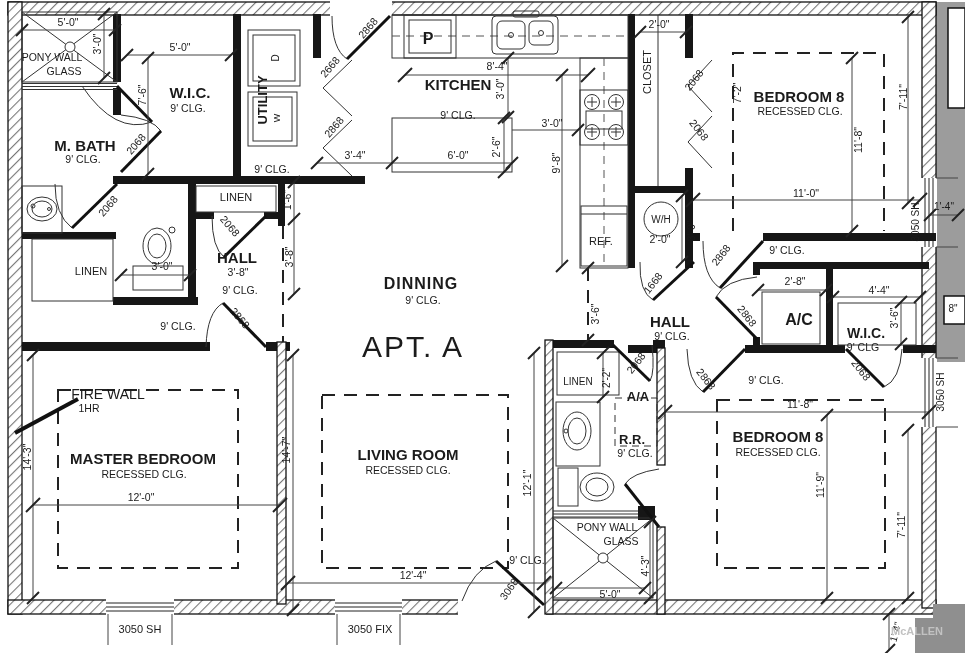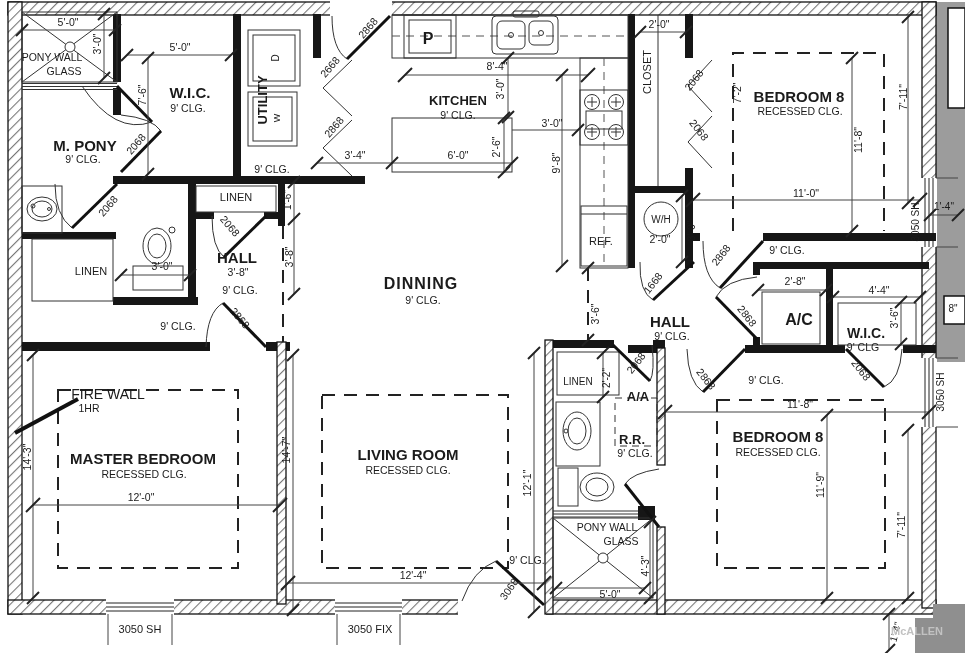--- a/index.html
+++ b/index.html
@@ -357,21 +357,21 @@
 
 <div id="labels">
       <span class="lbl" style="left: 68px; top: 22px; font-size: 10.5px; transform: translate(-50%, -50%);">5'-0"</span>
       <span class="lbl" style="left: 52px; top: 57px; font-size: 10.5px; transform: translate(-50%, -50%);">PONY WALL</span>
       <span class="lbl" style="left: 64px; top: 71px; font-size: 10.5px; transform: translate(-50%, -50%);">GLASS</span>
       <span class="lbl" style="left: 97px; top: 44px; font-size: 10.5px; transform: translate(-50%, -50%) rotate(-90deg);">3'-0"</span>
       <span class="lbl" style="left: 180px; top: 47px; font-size: 10.5px; transform: translate(-50%, -50%);">5'-0"</span>
       <span class="lbl" style="left: 142px; top: 95px; font-size: 10.5px; transform: translate(-50%, -50%) rotate(-90deg);">7'-6"</span>
       <span class="lbl" style="left: 190px; top: 92px; font-size: 15px; font-weight: bold; transform: translate(-50%, -50%);">W.I.C.</span>
       <span class="lbl" style="left: 188px; top: 108px; font-size: 10.5px; transform: translate(-50%, -50%);">9' CLG.</span>
-      <span class="lbl" style="left: 85px; top: 145px; font-size: 15px; font-weight: bold; transform: translate(-50%, -50%);">M. PONY</span>
+      <span class="lbl" style="left: 85px; top: 145px; font-size: 15px; font-weight: bold; transform: translate(-50%, -50%);">M. BATH</span>
       <span class="lbl" style="left: 83px; top: 159px; font-size: 10.5px; transform: translate(-50%, -50%);">9' CLG.</span>
       <span class="lbl" style="left: 262px; top: 100px; font-size: 13px; font-weight: bold; transform: translate(-50%, -50%) rotate(-90deg);">UTILITY</span>
       <span class="lbl" style="left: 276px; top: 58px; font-size: 10px; transform: translate(-50%, -50%) rotate(-90deg);">D</span>
       <span class="lbl" style="left: 277px; top: 118px; font-size: 9px; transform: translate(-50%, -50%) rotate(-90deg);">W</span>
       <span class="lbl" style="left: 272px; top: 169px; font-size: 10.5px; transform: translate(-50%, -50%);">9' CLG.</span>
       <span class="lbl" style="left: 136px; top: 144px; font-size: 10.5px; transform: translate(-50%, -50%) rotate(-50deg);">2068</span>
       <span class="lbl" style="left: 108px; top: 206px; font-size: 10.5px; transform: translate(-50%, -50%) rotate(-50deg);">2068</span>
       <span class="lbl" style="left: 236px; top: 197px; font-size: 11px; transform: translate(-50%, -50%);">LINEN</span>
       <span class="lbl" style="left: 230px; top: 226px; font-size: 10.5px; transform: translate(-50%, -50%) rotate(50deg);">2068</span>
       <span class="lbl" style="left: 91px; top: 271px; font-size: 11px; transform: translate(-50%, -50%);">LINEN</span>
@@ -381,21 +381,21 @@
       <span class="lbl" style="left: 288px; top: 200px; font-size: 10px; transform: translate(-50%, -50%) rotate(-90deg);">1'-6"</span>
       <span class="lbl" style="left: 289px; top: 257px; font-size: 10.5px; transform: translate(-50%, -50%) rotate(-90deg);">3'-8"</span>
       <span class="lbl" style="left: 240px; top: 318px; font-size: 10.5px; transform: translate(-50%, -50%) rotate(50deg);">2868</span>
       <span class="lbl" style="left: 178px; top: 326px; font-size: 10.5px; transform: translate(-50%, -50%);">9' CLG.</span>
       <span class="lbl" style="left: 162px; top: 266px; font-size: 10.5px; transform: translate(-50%, -50%);">3'-0"</span>
       <span class="lbl" style="left: 368px; top: 28px; font-size: 10.5px; transform: translate(-50%, -50%) rotate(-50deg);">2868</span>
       <span class="lbl" style="left: 330px; top: 67px; font-size: 10.5px; transform: translate(-50%, -50%) rotate(-50deg);">2668</span>
       <span class="lbl" style="left: 334px; top: 127px; font-size: 10.5px; transform: translate(-50%, -50%) rotate(-50deg);">2868</span>
       <span class="lbl" style="left: 428px; top: 39px; font-size: 16px; font-weight: bold; transform: translate(-50%, -50%);">P</span>
       <span class="lbl" style="left: 497px; top: 66px; font-size: 10.5px; transform: translate(-50%, -50%);">8'-4"</span>
-      <span class="lbl" style="left: 458px; top: 100px; font-size: 13px; font-weight: bold; transform: translate(-50%, -50%);">KITCHEN</span>
+      <span class="lbl" style="left: 458px; top: 84px; font-size: 15px; font-weight: bold; transform: translate(-50%, -50%);">KITCHEN</span>
       <span class="lbl" style="left: 458px; top: 115px; font-size: 10.5px; transform: translate(-50%, -50%);">9' CLG.</span>
       <span class="lbl" style="left: 500px; top: 89px; font-size: 10.5px; transform: translate(-50%, -50%) rotate(-90deg);">3'-0"</span>
       <span class="lbl" style="left: 355px; top: 155px; font-size: 10.5px; transform: translate(-50%, -50%);">3'-4"</span>
       <span class="lbl" style="left: 458px; top: 155px; font-size: 10.5px; transform: translate(-50%, -50%);">6'-0"</span>
       <span class="lbl" style="left: 496px; top: 147px; font-size: 10.5px; transform: translate(-50%, -50%) rotate(-90deg);">2'-6"</span>
       <span class="lbl" style="left: 552px; top: 123px; font-size: 10.5px; transform: translate(-50%, -50%);">3'-0"</span>
       <span class="lbl" style="left: 556px; top: 163px; font-size: 10.5px; transform: translate(-50%, -50%) rotate(-90deg);">9'-8"</span>
       <span class="lbl" style="left: 601px; top: 241px; font-size: 11px; transform: translate(-50%, -50%);">REF.</span>
       <span class="lbl" style="left: 661px; top: 220px; font-size: 10px; transform: translate(-50%, -50%);">W/H</span>
       <span class="lbl" style="left: 660px; top: 239px; font-size: 10.5px; transform: translate(-50%, -50%);">2'-0"</span>
@@ -427,20 +427,21 @@
       <span class="lbl" style="left: 861px; top: 370px; font-size: 10.5px; transform: translate(-50%, -50%) rotate(52deg);">2068</span>
       <span class="lbl" style="left: 706px; top: 379px; font-size: 10.5px; transform: translate(-50%, -50%) rotate(52deg);">2868</span>
       <span class="lbl" style="left: 766px; top: 380px; font-size: 10.5px; transform: translate(-50%, -50%);">9' CLG.</span>
       <span class="lbl" style="left: 636px; top: 363px; font-size: 10.5px; transform: translate(-50%, -50%) rotate(-52deg);">2068</span>
       <span class="lbl" style="left: 638px; top: 396px; font-size: 13px; font-weight: bold; transform: translate(-50%, -50%);">A/A</span>
       <span class="lbl" style="left: 607px; top: 378px; font-size: 10px; transform: translate(-50%, -50%) rotate(-90deg);">2'-2"</span>
       <span class="lbl" style="left: 578px; top: 382px; font-size: 10px; transform: translate(-50%, -50%);">LINEN</span>
       <span class="lbl" style="left: 595px; top: 314px; font-size: 10.5px; transform: translate(-50%, -50%) rotate(-90deg);">3'-6"</span>
       <span class="lbl" style="left: 421px; top: 284px; font-size: 16px; font-weight: bold; letter-spacing: 1px; transform: translate(-50%, -50%);">DINNING</span>
       <span class="lbl" style="left: 423px; top: 300px; font-size: 10.5px; transform: translate(-50%, -50%);">9' CLG.</span>
+      <span class="lbl" style="left: 413px; top: 347px; font-size: 30px; letter-spacing: 2px; transform: translate(-50%, -50%);">APT. A</span>
       <span class="lbl" style="left: 108px; top: 394px; font-size: 14px; transform: translate(-50%, -50%);">FIRE WALL</span>
       <span class="lbl" style="left: 89px; top: 408px; font-size: 10.5px; transform: translate(-50%, -50%);">1HR</span>
       <span class="lbl" style="left: 27px; top: 457px; font-size: 10.5px; transform: translate(-50%, -50%) rotate(-90deg);">14'-3"</span>
       <span class="lbl" style="left: 143px; top: 458px; font-size: 15px; font-weight: bold; transform: translate(-50%, -50%);">MASTER BEDROOM</span>
       <span class="lbl" style="left: 144px; top: 474px; font-size: 10.5px; transform: translate(-50%, -50%);">RECESSED CLG.</span>
       <span class="lbl" style="left: 141px; top: 497px; font-size: 10.5px; transform: translate(-50%, -50%);">12'-0"</span>
       <span class="lbl" style="left: 286px; top: 450px; font-size: 10.5px; transform: translate(-50%, -50%) rotate(-90deg);">14'-7"</span>
       <span class="lbl" style="left: 140px; top: 629px; font-size: 11px; transform: translate(-50%, -50%);">3050 SH</span>
       <span class="lbl" style="left: 408px; top: 454px; font-size: 15px; font-weight: bold; transform: translate(-50%, -50%);">LIVING ROOM</span>
       <span class="lbl" style="left: 408px; top: 470px; font-size: 10.5px; transform: translate(-50%, -50%);">RECESSED CLG.</span>

